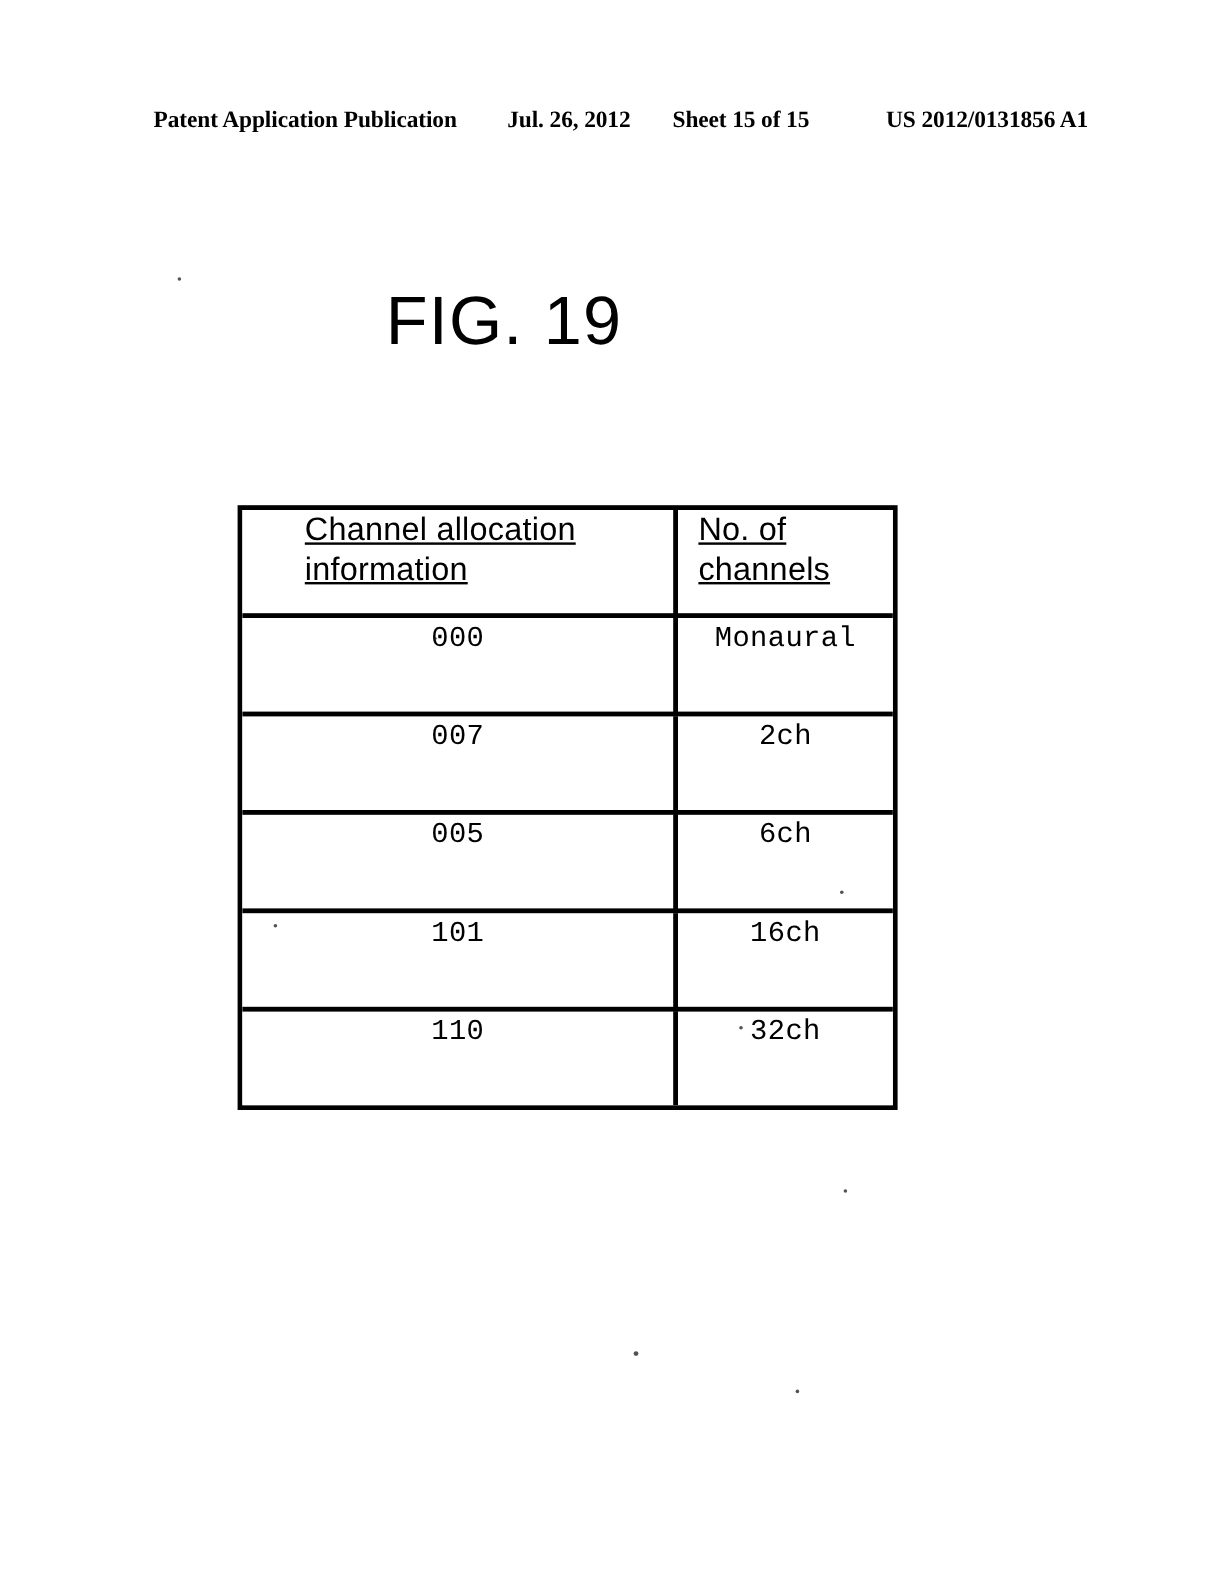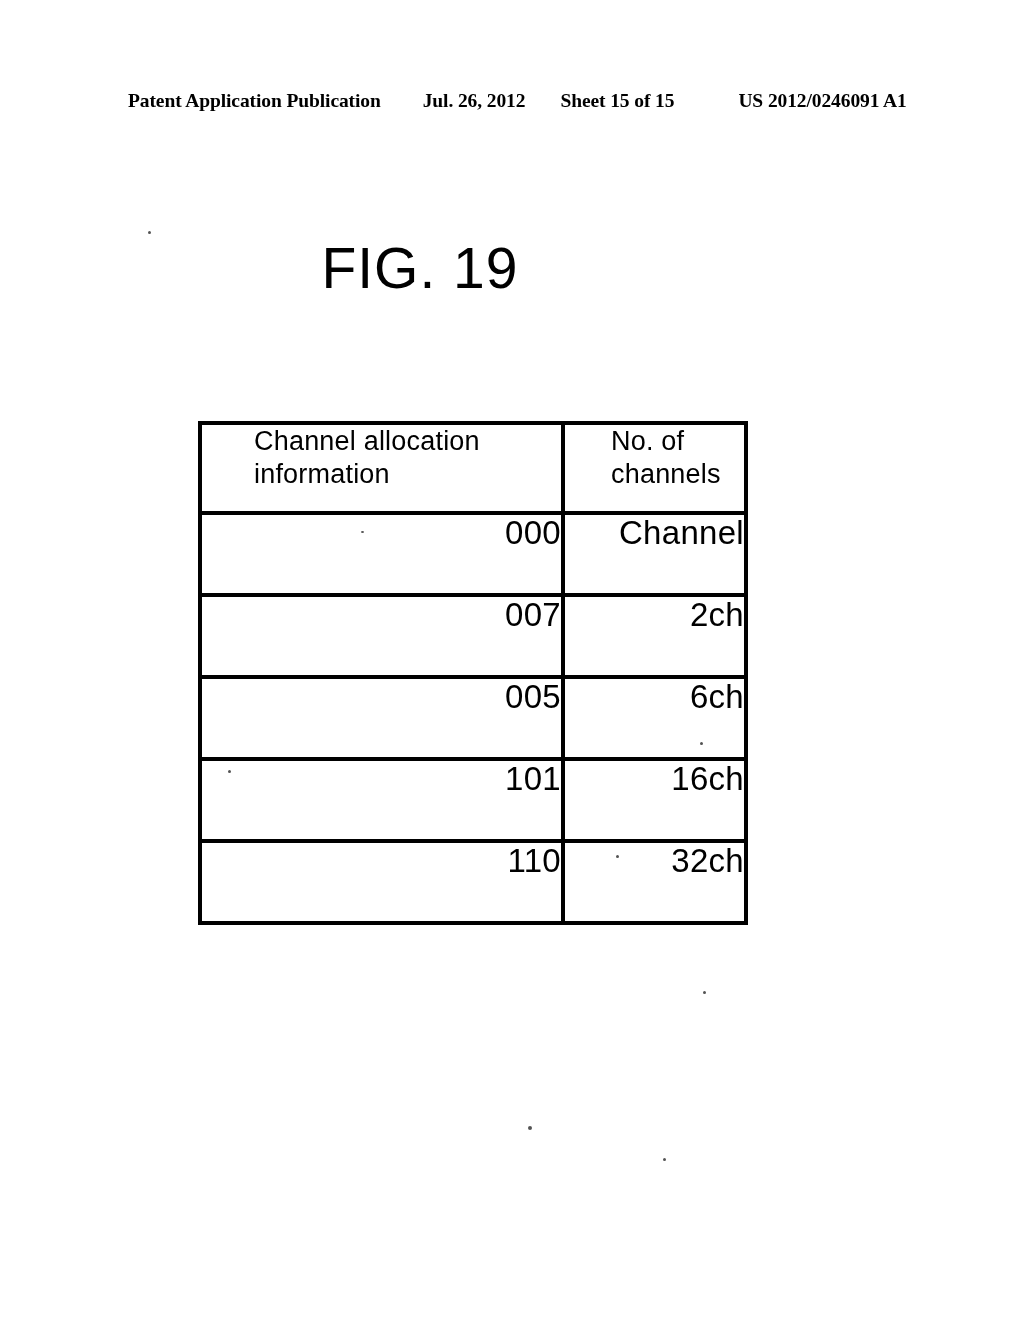--- a/index.html
+++ b/index.html
@@ -85,54 +85,56 @@
     height: 86px;
     vertical-align: top;
     padding: 6px 0 0 0;
   }
   .hcell .htext {
     font-size: 27px;
     line-height: 33px;
     letter-spacing: 0.2px;
     padding-left: 52px;
     padding-right: 6px;
+    text-decoration: underline;
   }
   .hcell.right-head .htext {
-    padding-left: 46px;
+    padding-left: 17px;
   }
 
   
   .dcell {
     height: 78px;
     vertical-align: top;
     padding-top: 8px;
   }
   .dcell .dtext {
-    font-size: 33px;
+    font-size: 24px;
     line-height: 36px;
-    text-align: right;
+    text-align: center;
     letter-spacing: 0.3px;
+    font-family: Liberation Mono, monospace;
   }
 
   
   .speck {
     position: absolute;
     background: #1a1a1a;
     border-radius: 50%;
     opacity: 0.75;
   }
 </style>
 </head>
 <body>
 
 <div class="sheet-header">
   <span class="hdr-pub">Patent Application Publication</span>
   <span class="hdr-date">Jul. 26, 2012</span>
   <span class="hdr-sheet">Sheet 15 of 15</span>
-  <span class="hdr-number">US 2012/0246091 A1</span>
+  <span class="hdr-number">US 2012/0131856 A1</span>
 </div>
 
 <div class="fig-title">FIG. 19</div>
 
 <div class="fig-table">
   <table>
     <colgroup>
       <col class="c-left">
       <col class="c-right">
     </colgroup>
@@ -144,21 +146,21 @@
         <td class="hcell right-head last-col">
           <div class="htext">No. of channels</div>
         </td>
       </tr>
 
       <tr>
         <td class="dcell">
           <div class="dtext">000</div>
         </td>
         <td class="dcell last-col">
-          <div class="dtext">Channel</div>
+          <div class="dtext">Monaural</div>
         </td>
       </tr>
 
       <tr>
         <td class="dcell">
           <div class="dtext">007</div>
         </td>
         <td class="dcell last-col">
           <div class="dtext">2ch</div>
         </td>

